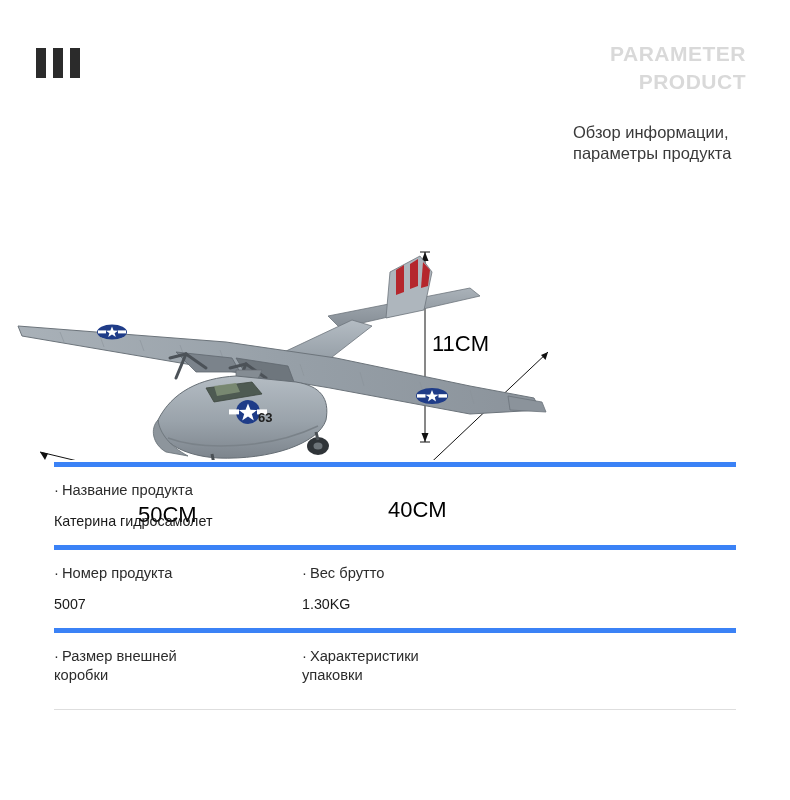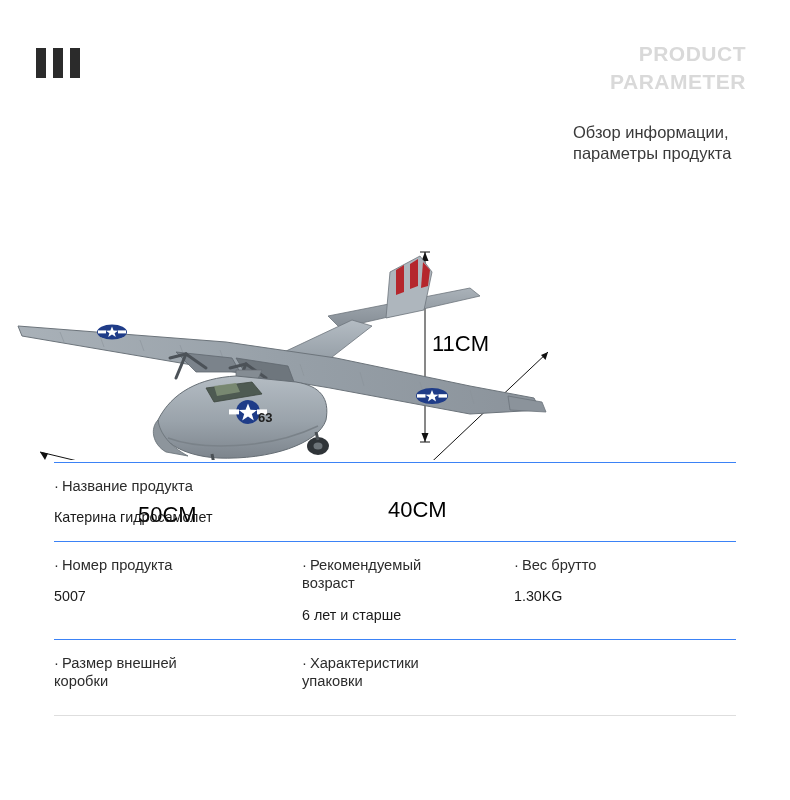--- a/index.html
+++ b/index.html
@@ -73,21 +73,21 @@
 
   
   .table {
     position: absolute;
     left: 54px;
     top: 462px;
     width: 682px;
   }
   .trow {
     display: flex;
-    border-top: 1px solid #3b82f6;
+    border-top: 5px solid #3b82f6;
     padding: 14px 0 13px 0;
   }
   .trow:last-child { border-bottom: 1px solid #dedede; }
   .cell {
     padding-right: 14px;
   }
   .c1 { width: 248px; }
   .c2 { width: 212px; }
   .c3 { width: 222px; }
   .lab {
@@ -109,22 +109,22 @@
 </head>
 <body>
 
 <div class="header">
   <div class="bars">
     <span></span>
     <span></span>
     <span></span>
   </div>
   <div class="title-block">
+    <div>PARAMETER</div>
     <div>PRODUCT</div>
-    <div>PARAMETER</div>
   </div>
 </div>
 
 <div class="subtitle">Обзор информации, параметры продукта</div>
 
 <div class="hero">
   <svg class="hero-svg" width="790" height="340" viewBox="0 0 790 340">
     <defs>
       <linearGradient id="bodyGrad" x1="0" y1="0" x2="0" y2="1">
         <stop offset="0%" stop-color="#b4bcc3"></stop>
@@ -265,25 +265,20 @@
     </div>
     <div class="cell c3">
     </div>
   </div>
 
   <div class="trow">
     <div class="cell c1">
       <div class="lab">Номер продукта</div>
       <div class="val">5007</div>
     </div>
-    <div class="cell c2">
-      <div class="lab">Рекомендуемый
-возраст</div>
-      <div class="val">6 лет и старше</div>
-    </div>
     <div class="cell c3">
       <div class="lab">Вес брутто</div>
       <div class="val">1.30KG</div>
     </div>
   </div>
 
 
   <div class="trow">
     <div class="cell c1">
       <div class="lab">Размер внешней

